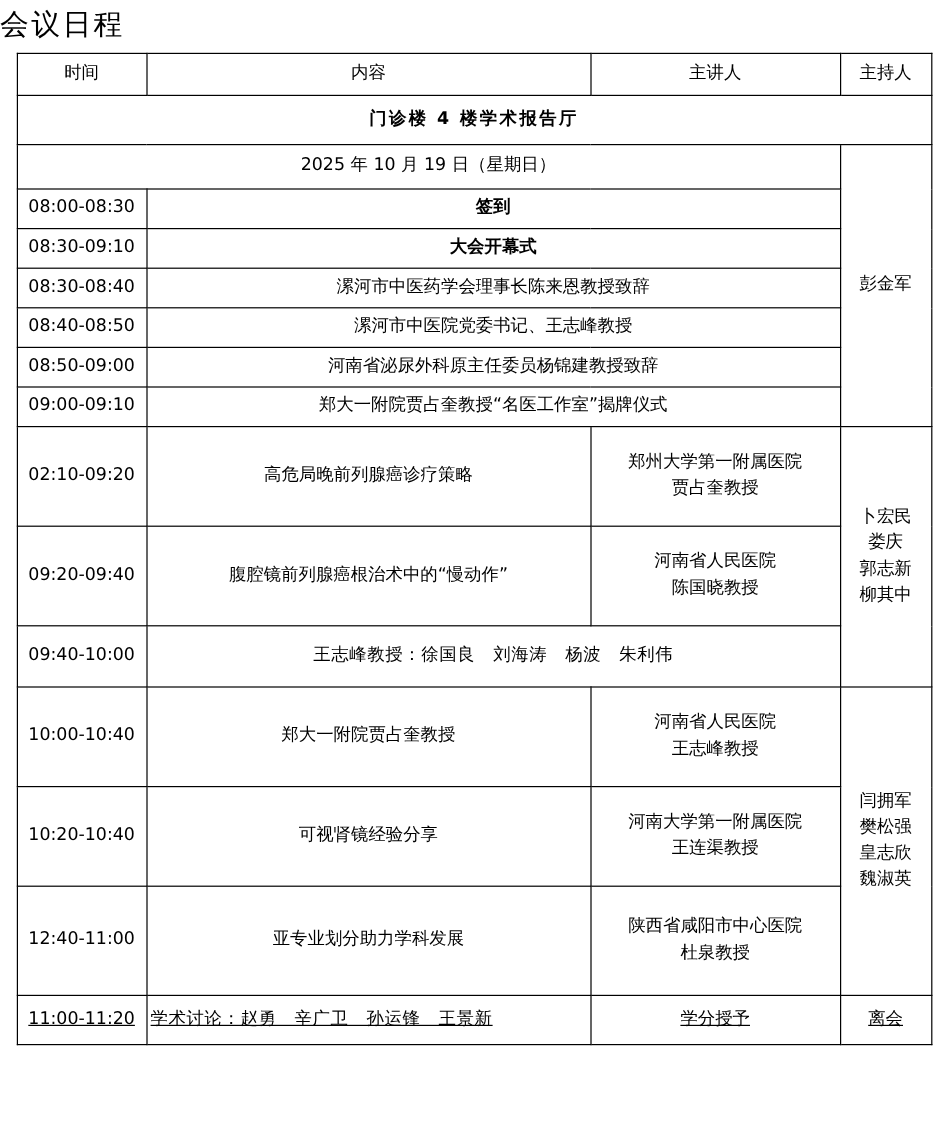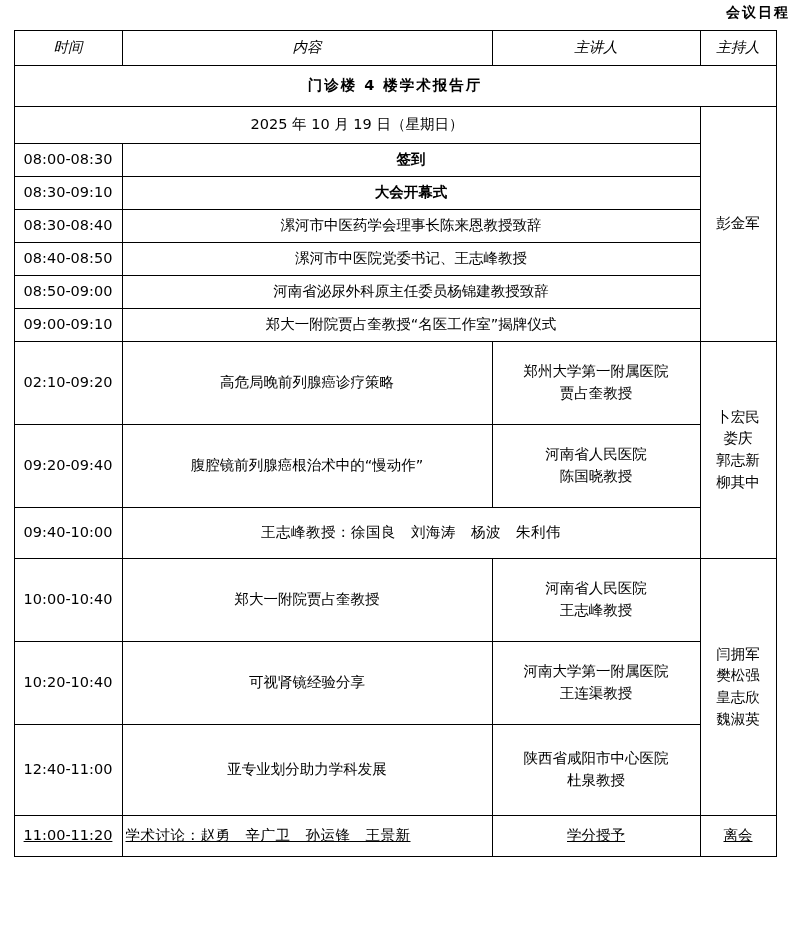--- a/index.html
+++ b/index.html
@@ -13,23 +13,23 @@
     font-family: "DejaVu Sans", "Liberation Sans", sans-serif;
     color: #000000;
   }
   .page {
     width: 790px;
     height: 945px;
     position: relative;
     box-sizing: border-box;
   }
   .doc-title {
-    text-align: right;
-    font-size: 14px;
-    font-weight: bold;
+    text-align: left;
+    font-size: 24px;
+    font-weight: normal;
     letter-spacing: 2px;
     padding-top: 4px;
     padding-bottom: 8px;
   }
   table.agenda {
     border-collapse: collapse;
     width: 762px;
     margin: 0 auto;
     table-layout: fixed;
   }
@@ -39,21 +39,21 @@
     text-align: center;
     vertical-align: middle;
     padding: 2px 3px;
     line-height: 1.5;
   }
   .col-time  { width: 108px; }
   .col-topic { width: 370px; }
   .col-speaker { width: 208px; }
   .col-host  { width: 76px; }
 
-  .hdr td { font-size: 15px; height: 30px; font-style: italic; }
+  .hdr td { font-size: 15px; height: 30px; }
   .hall {
     font-size: 18px;
     font-weight: bold;
     letter-spacing: 2px;
     height: 36px;
   }
   .datecell { height: 32px; font-size: 14.5px; }
   .bold { font-weight: bold; }
   .r-28 td { height: 28px; }
   .r-tall td { height: 78px; }

